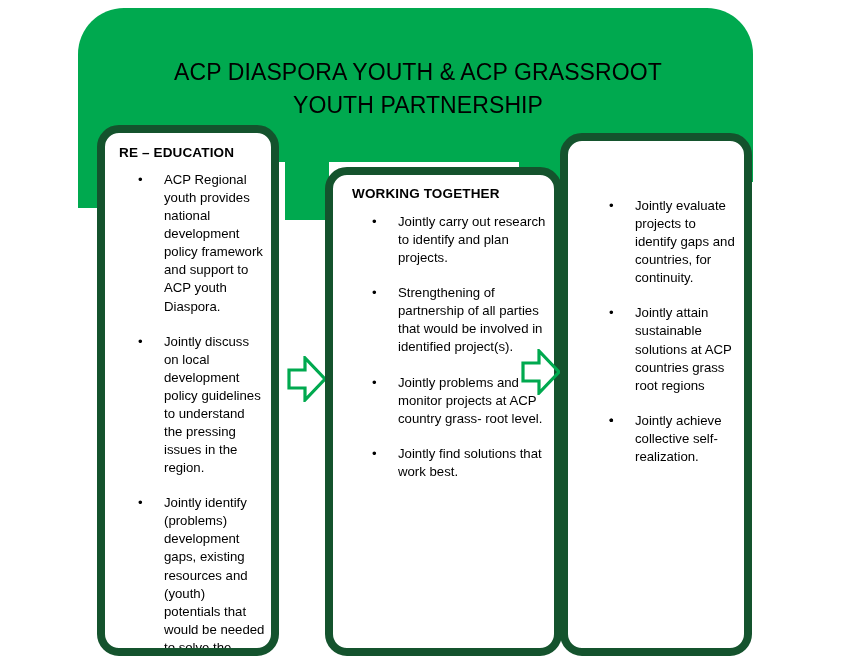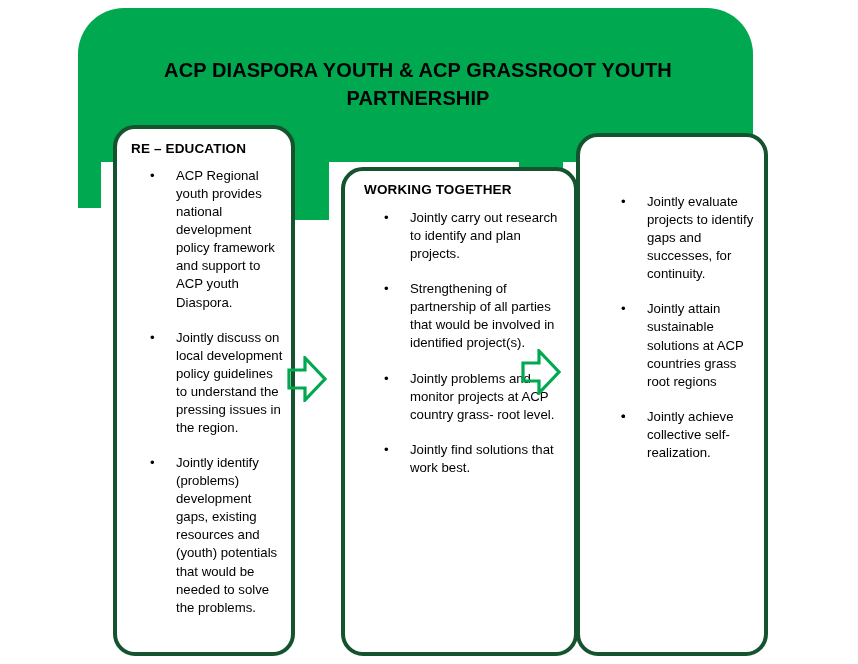--- a/index.html
+++ b/index.html
@@ -32,46 +32,45 @@
     height: 154px;
     background: #00A94F;
     border-radius: 46px 46px 0 0;
   }
   .banner-title {
     position: absolute;
     left: 60px;
     top: 48px;
     width: 560px;
     text-align: center;
-    font-size: 20px;
-    font-weight: bold;
+    font-size: 23px;
+    font-weight: normal;
     color: #000000;
     line-height: 1.42;
     letter-spacing: 0.1px;
   }
 
   
   .banner-foot {
     position: absolute;
     background: #00A94F;
   }
   .foot-left   { left: 78px;  top: 160px; width: 23px;  height: 48px; }
   .foot-mid1   { left: 285px; top: 160px; width: 44px;  height: 60px; }
   .foot-mid2   { left: 519px; top: 160px; width: 44px;  height: 28px; }
   .foot-right  { left: 730px; top: 160px; width: 23px;  height: 22px; }
 
   
   .card {
     position: absolute;
     background: #ffffff;
-    border: 4px solid #14532d;
+    border: 8px solid #14532d;
     border-radius: 22px;
     box-sizing: border-box;
     overflow: hidden;
-    margin-left: 16px;
   }
   .card-1 { left: 97px;  top: 125px; width: 182px; height: 531px; }
   .card-2 { left: 325px; top: 167px; width: 237px; height: 489px; }
   .card-3 { left: 560px; top: 133px; width: 192px; height: 523px; }
 
   .card-title {
     position: absolute;
     left: 14px;
     top: 11px;
     right: 10px;
@@ -186,21 +185,21 @@
   <div class="arrow arrow-2">
     <svg width="40" height="46" viewBox="0 0 40 46" aria-hidden="true">
       <polygon points="2,14 18,14 18,2 38,23 18,44 18,32 2,32" fill="none" stroke="#00A94F" stroke-width="3.2" stroke-linejoin="miter"></polygon>
     </svg>
   </div>
 
   <div class="card card-3">
     <ul class="bullets">
       <li>
         <span class="dot">•</span>
-        <span>Jointly evaluate projects to identify gaps and successes, for continuity.</span>
+        <span>Jointly evaluate projects to identify gaps and countries, for continuity.</span>
       </li>
       <li>
         <span class="dot">•</span>
         <span>Jointly attain sustainable solutions at ACP countries grass root regions</span>
       </li>
       <li>
         <span class="dot">•</span>
       </li>
       <li>
         <span class="dot">•</span>

